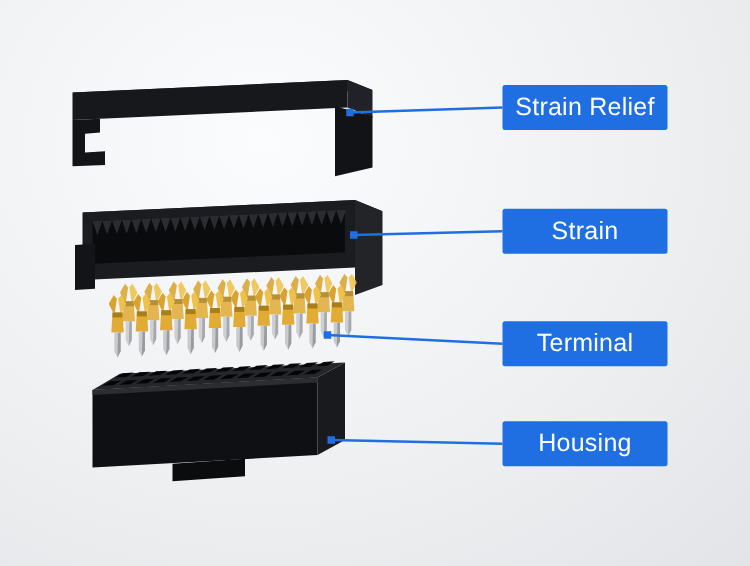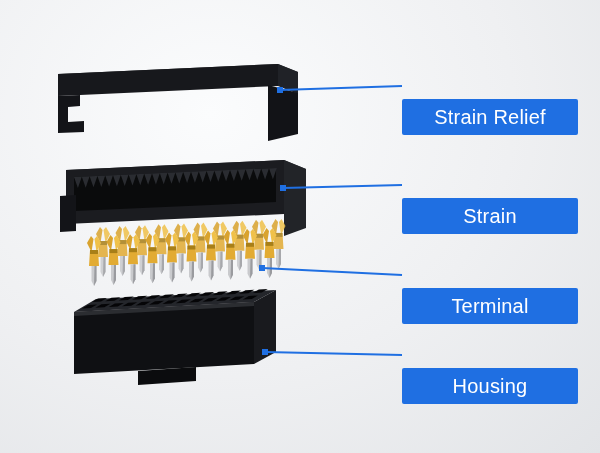--- a/index.html
+++ b/index.html
@@ -5,24 +5,24 @@
 <style>
   *{margin:0;padding:0;box-sizing:border-box}
   html,body{width:600px;height:453px;overflow:hidden}
   .stage{
     position:relative;width:600px;height:453px;
     background:radial-gradient(ellipse at 35% 25%, #fbfcfd 0%, #eff0f2 55%, #e2e4e7 100%);
     font-family:"Liberation Sans",sans-serif;
   }
   .art{position:absolute;left:0;top:0}
   .label{
-    position:absolute;left:402px;width:176px;height:36px;
+    position:absolute;left:402px;width:132px;height:36px;
     background:var(--accent,#1f6fe2);color:var(--label-text,#fff);
     display:flex;align-items:center;justify-content:center;
-    font-size:20px;font-weight:500;letter-spacing:.2px;border-radius:2px;margin-top:31px;
+    font-size:20px;font-weight:500;letter-spacing:.2px;border-radius:2px;
   }
   .leader{stroke:var(--accent,#1f6fe2);stroke-width:2}
   .dot{fill:var(--accent,#1f6fe2)}
 </style>
 </head>
 <body>
 
 <div class="stage">
 
   <svg class="art" width="600" height="453" viewBox="0 0 600 453">

